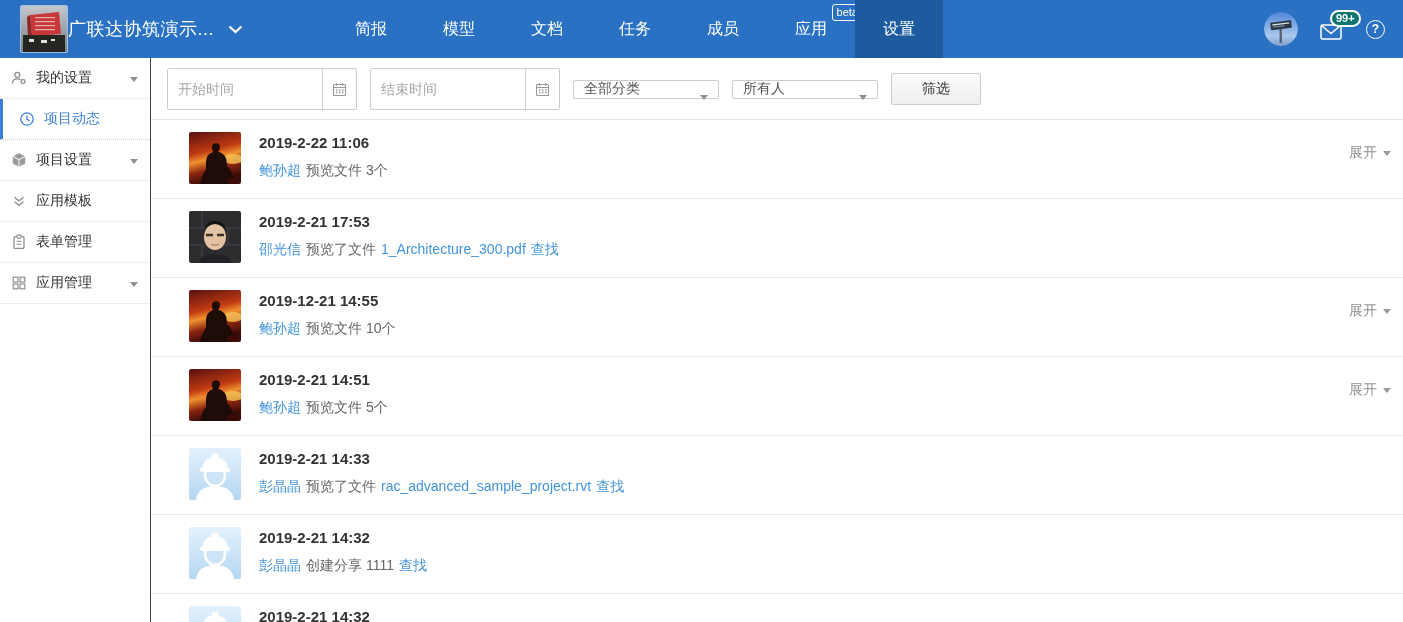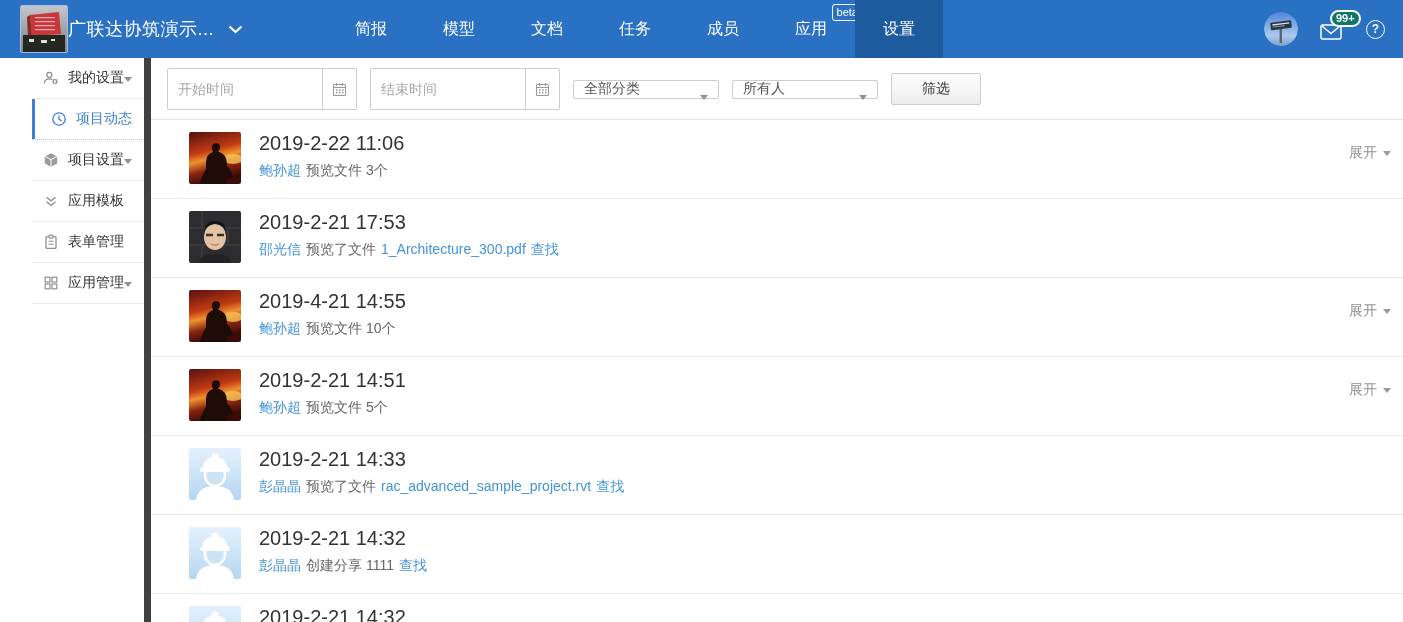--- a/index.html
+++ b/index.html
@@ -28,21 +28,21 @@
   .mail-wrap svg { position:absolute; left:0; bottom:1px; }
   .count-badge { position:absolute; top:-7px; left:10px; background:#0f766e;
     border:2px solid #fff; border-radius:9px; color:#fff; font-size:11px;
     font-weight:bold; line-height:13px; padding:0 4px; white-space:nowrap; }
   .help-circle { width:19px; height:19px; border:1.5px solid #fff; border-radius:50%;
     display:flex; align-items:center; justify-content:center; font-size:12px;
     font-weight:bold; cursor:pointer; }
 
   
   .layout { display:flex; height:564px; }
-  .sidebar { width:151px; flex:0 0 auto; border-right:7px solid #404040; background:#fff;padding-left:32px; }
+  .sidebar { width:151px; flex:0 0 auto; border-right:1px solid #404040; background:#fff; }
   .side-item { position:relative; height:41px; display:flex; align-items:center;
     padding-left:11px; font-size:14px; color:#333; cursor:pointer;
     border-bottom:1px solid #ececec; }
   .side-item .icon { width:16px; height:16px; margin-right:9px; flex:0 0 auto; }
   .side-item.active { color:#3e7fd6; border-bottom:1px dotted #c9c9c9; padding-left:19px; }
   .side-item.active::before { content:""; position:absolute; left:0; top:0; bottom:0;
     width:3px; background:#3e7fd6; }
   .side-caret { position:absolute; right:12px; top:19px; width:0; height:0;
     border-left:4px solid transparent; border-right:4px solid transparent;
     border-top:5px solid #8f8f8f; }
@@ -67,21 +67,21 @@
   .filter-btn { width:90px; height:32px; margin-left:0; border:1px solid #ccc;
     border-radius:2px; background:linear-gradient(#fcfcfc,#eee);
     font-size:14px; color:#333; cursor:pointer; font-family:inherit; }
 
   
   .row { position:relative; display:flex; min-height:79px;
     border-bottom:1px solid #ebebeb; padding:12px 0 0 38px; }
   .avatar { width:52px; height:52px; flex:0 0 auto; border-radius:2px; overflow:hidden; }
   .avatar svg { display:block; }
   .row-body { margin-left:18px; padding-top:1px; }
-  .time { font-size:20px; font-weight:normal; color:#333; line-height:20px; }
+  .time { font-size:15px; font-weight:bold; color:#333; line-height:20px; }
   .desc { margin-top:8px; font-size:14px; color:#666; line-height:19px; }
   .desc > * + * { margin-left:5px; }
   .link { color:#4293d9; text-decoration:none; cursor:pointer; }
   .plain { color:#666; }
   .expand { position:absolute; right:12px; top:24px; font-size:14px; color:#919191;
     cursor:pointer; display:flex; align-items:center; gap:6px; }
   .expand .caret { width:0; height:0; border-left:4px solid transparent;
     border-right:4px solid transparent; border-top:5px solid #9a9a9a; }
 </style>
 </head>
@@ -343,21 +343,21 @@
                 </linearGradient>
               </defs>
               <rect width="52" height="52" fill="url(#sun-g)"></rect>
               <ellipse cx="44" cy="27" rx="10" ry="5" fill="#f7c457" opacity="0.8"></ellipse>
               <path d="M17 52V31q0-9 7-11-3-6 1-8.5Q31 10 31 15q0 3-2 4.5 9 2.5 9 12.5v20Z" fill="#1e0c08"></path>
               <path d="M19 35q-6 7-8 17h8Z" fill="#1e0c08"></path>
               <path d="M38 34q5 5 6 11l-6 2Z" fill="#1e0c08"></path>
             </svg>
           </div>
     <div class="row-body">
-      <div class="time">2019-4-21 14:55</div>
+      <div class="time">2019-12-21 14:55</div>
       <div class="desc"><a class="link">鲍孙超</a><span class="plain">预览文件 10个</span></div>
     </div>
     <div class="expand">
       <span>展开</span>
       <i class="caret"></i>
     </div>
   </div>
         <div class="row">
     <div class="avatar">
             <svg width="52" height="52" viewBox="0 0 52 52">

